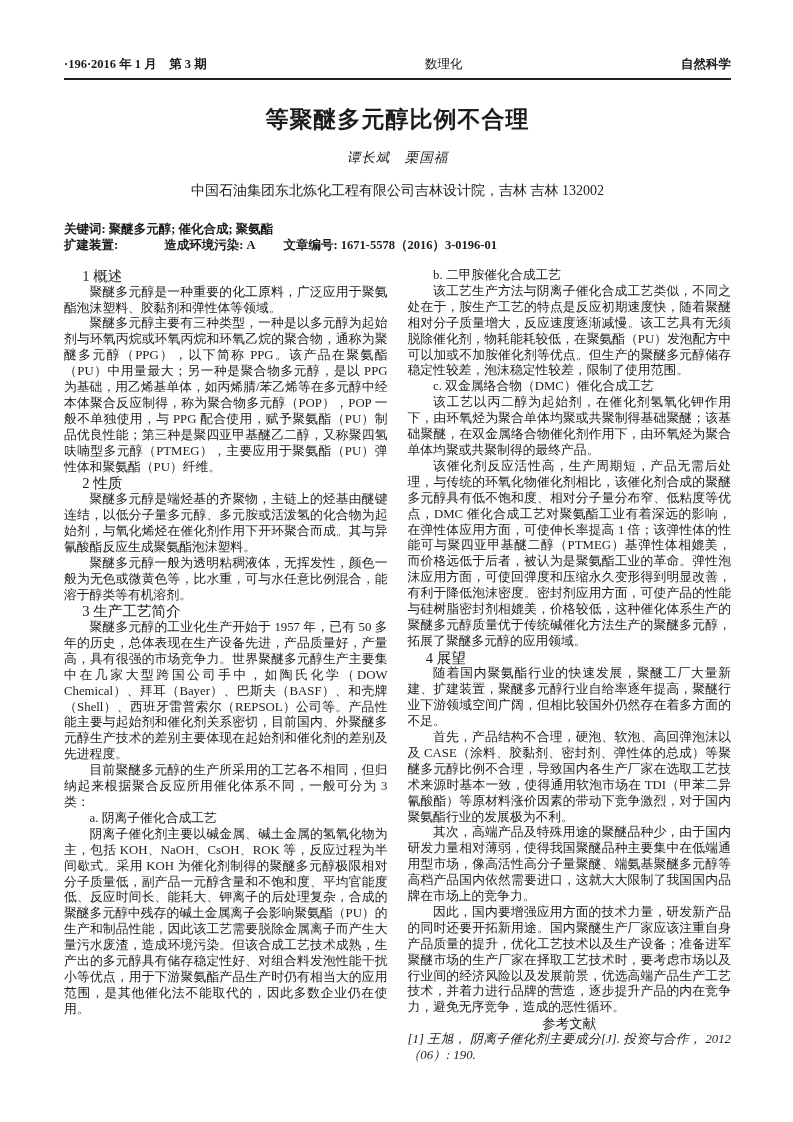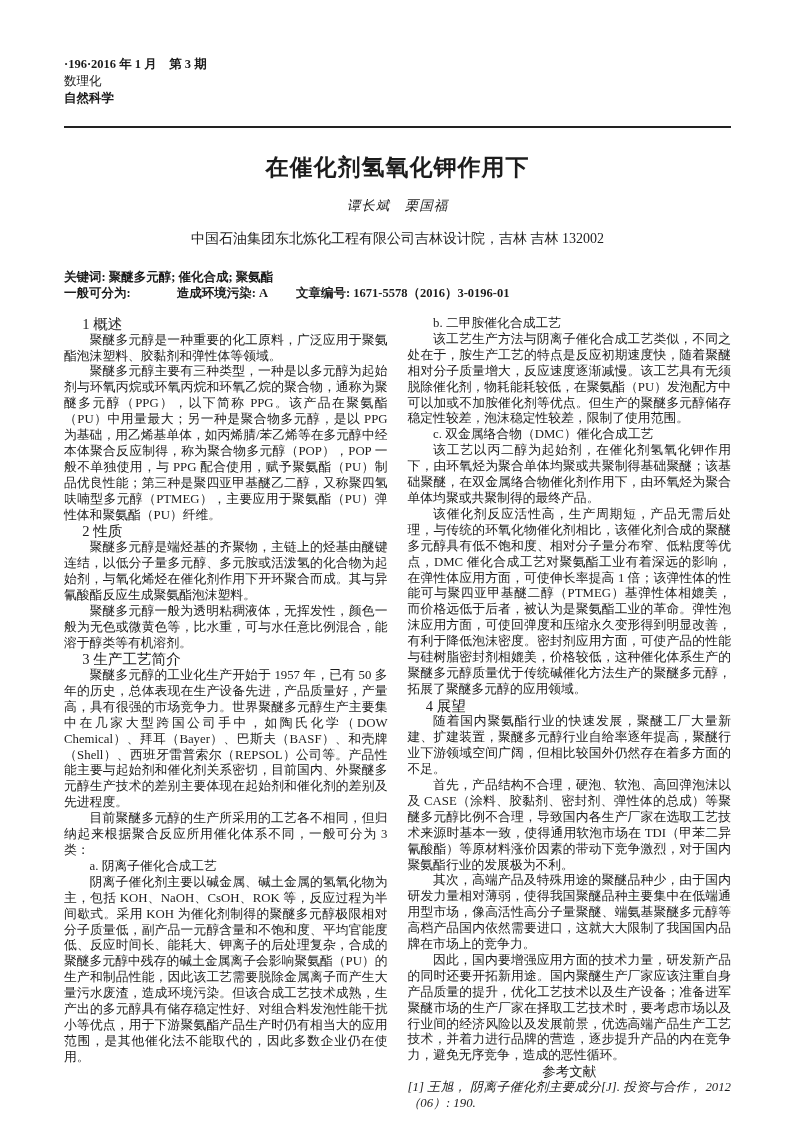--- a/index.html
+++ b/index.html
@@ -7,21 +7,21 @@
     width:793px; height:1122px;
     background:#ffffff; color:#1c1c1c;
     font-family:"Liberation Serif","DejaVu Serif",serif;
     overflow:hidden;
   }
   .page { padding:56px 62px 0 64px; }
 
   .hdr {
     display:flex; justify-content:space-between; align-items:baseline;
     font-size:12.5px; font-weight:bold;
-    padding-bottom:19px; border-bottom:2px solid #222;flex-direction:column;
+    padding-bottom:5px; border-bottom:2px solid #222;
   }
   .hdr-center { font-weight:400; }
 
   .title {
     text-align:center; font-size:23px; font-weight:bold;
     margin:24px 0 0 0; letter-spacing:1px;
   }
   .authors {
     text-align:center; font-size:13.5px; font-style:italic;
     margin-top:14px; letter-spacing:1px;
@@ -54,30 +54,30 @@
 <body>
 
 <div class="page">
 
   <div class="hdr">
     <span>·196·2016 年 1 月　第 3 期</span>
     <span class="hdr-center">数理化</span>
     <span>自然科学</span>
   </div>
 
-  <h1 class="title">在催化剂氢氧化钾作用下</h1>
+  <h1 class="title">等聚醚多元醇比例不合理</h1>
 
   <div class="authors">谭长斌　栗国福</div>
 
   <div class="affiliation">中国石油集团东北炼化工程有限公司吉林设计院，吉林 吉林 132002</div>
 
   <div class="meta">
     <p>关键词: 聚醚多元醇; 催化合成; 聚氨酯</p>
     <p class="meta-row">
-      <span>一般可分为:</span>
+      <span>扩建装置:</span>
       <span class="m2">造成环境污染: A</span>
       <span class="m3">文章编号: 1671-5578（2016）3-0196-01</span>
     </p>
   </div>
 
   <div class="columns">
     <div class="col">
         <p class="blk heading">1 概述</p>
         <p class="blk para">聚醚多元醇是一种重要的化工原料，广泛应用于聚氨酯泡沫塑料、胶黏剂和弹性体等领域。</p>
         <p class="blk para">聚醚多元醇主要有三种类型，一种是以多元醇为起始剂与环氧丙烷或环氧丙烷和环氧乙烷的聚合物，通称为聚醚多元醇（PPG），以下简称 PPG。该产品在聚氨酯（PU）中用量最大；另一种是聚合物多元醇，是以 PPG 为基础，用乙烯基单体，如丙烯腈/苯乙烯等在多元醇中经本体聚合反应制得，称为聚合物多元醇（POP），POP 一般不单独使用，与 PPG 配合使用，赋予聚氨酯（PU）制品优良性能；第三种是聚四亚甲基醚乙二醇，又称聚四氢呋喃型多元醇（PTMEG），主要应用于聚氨酯（PU）弹性体和聚氨酯（PU）纤维。</p>

